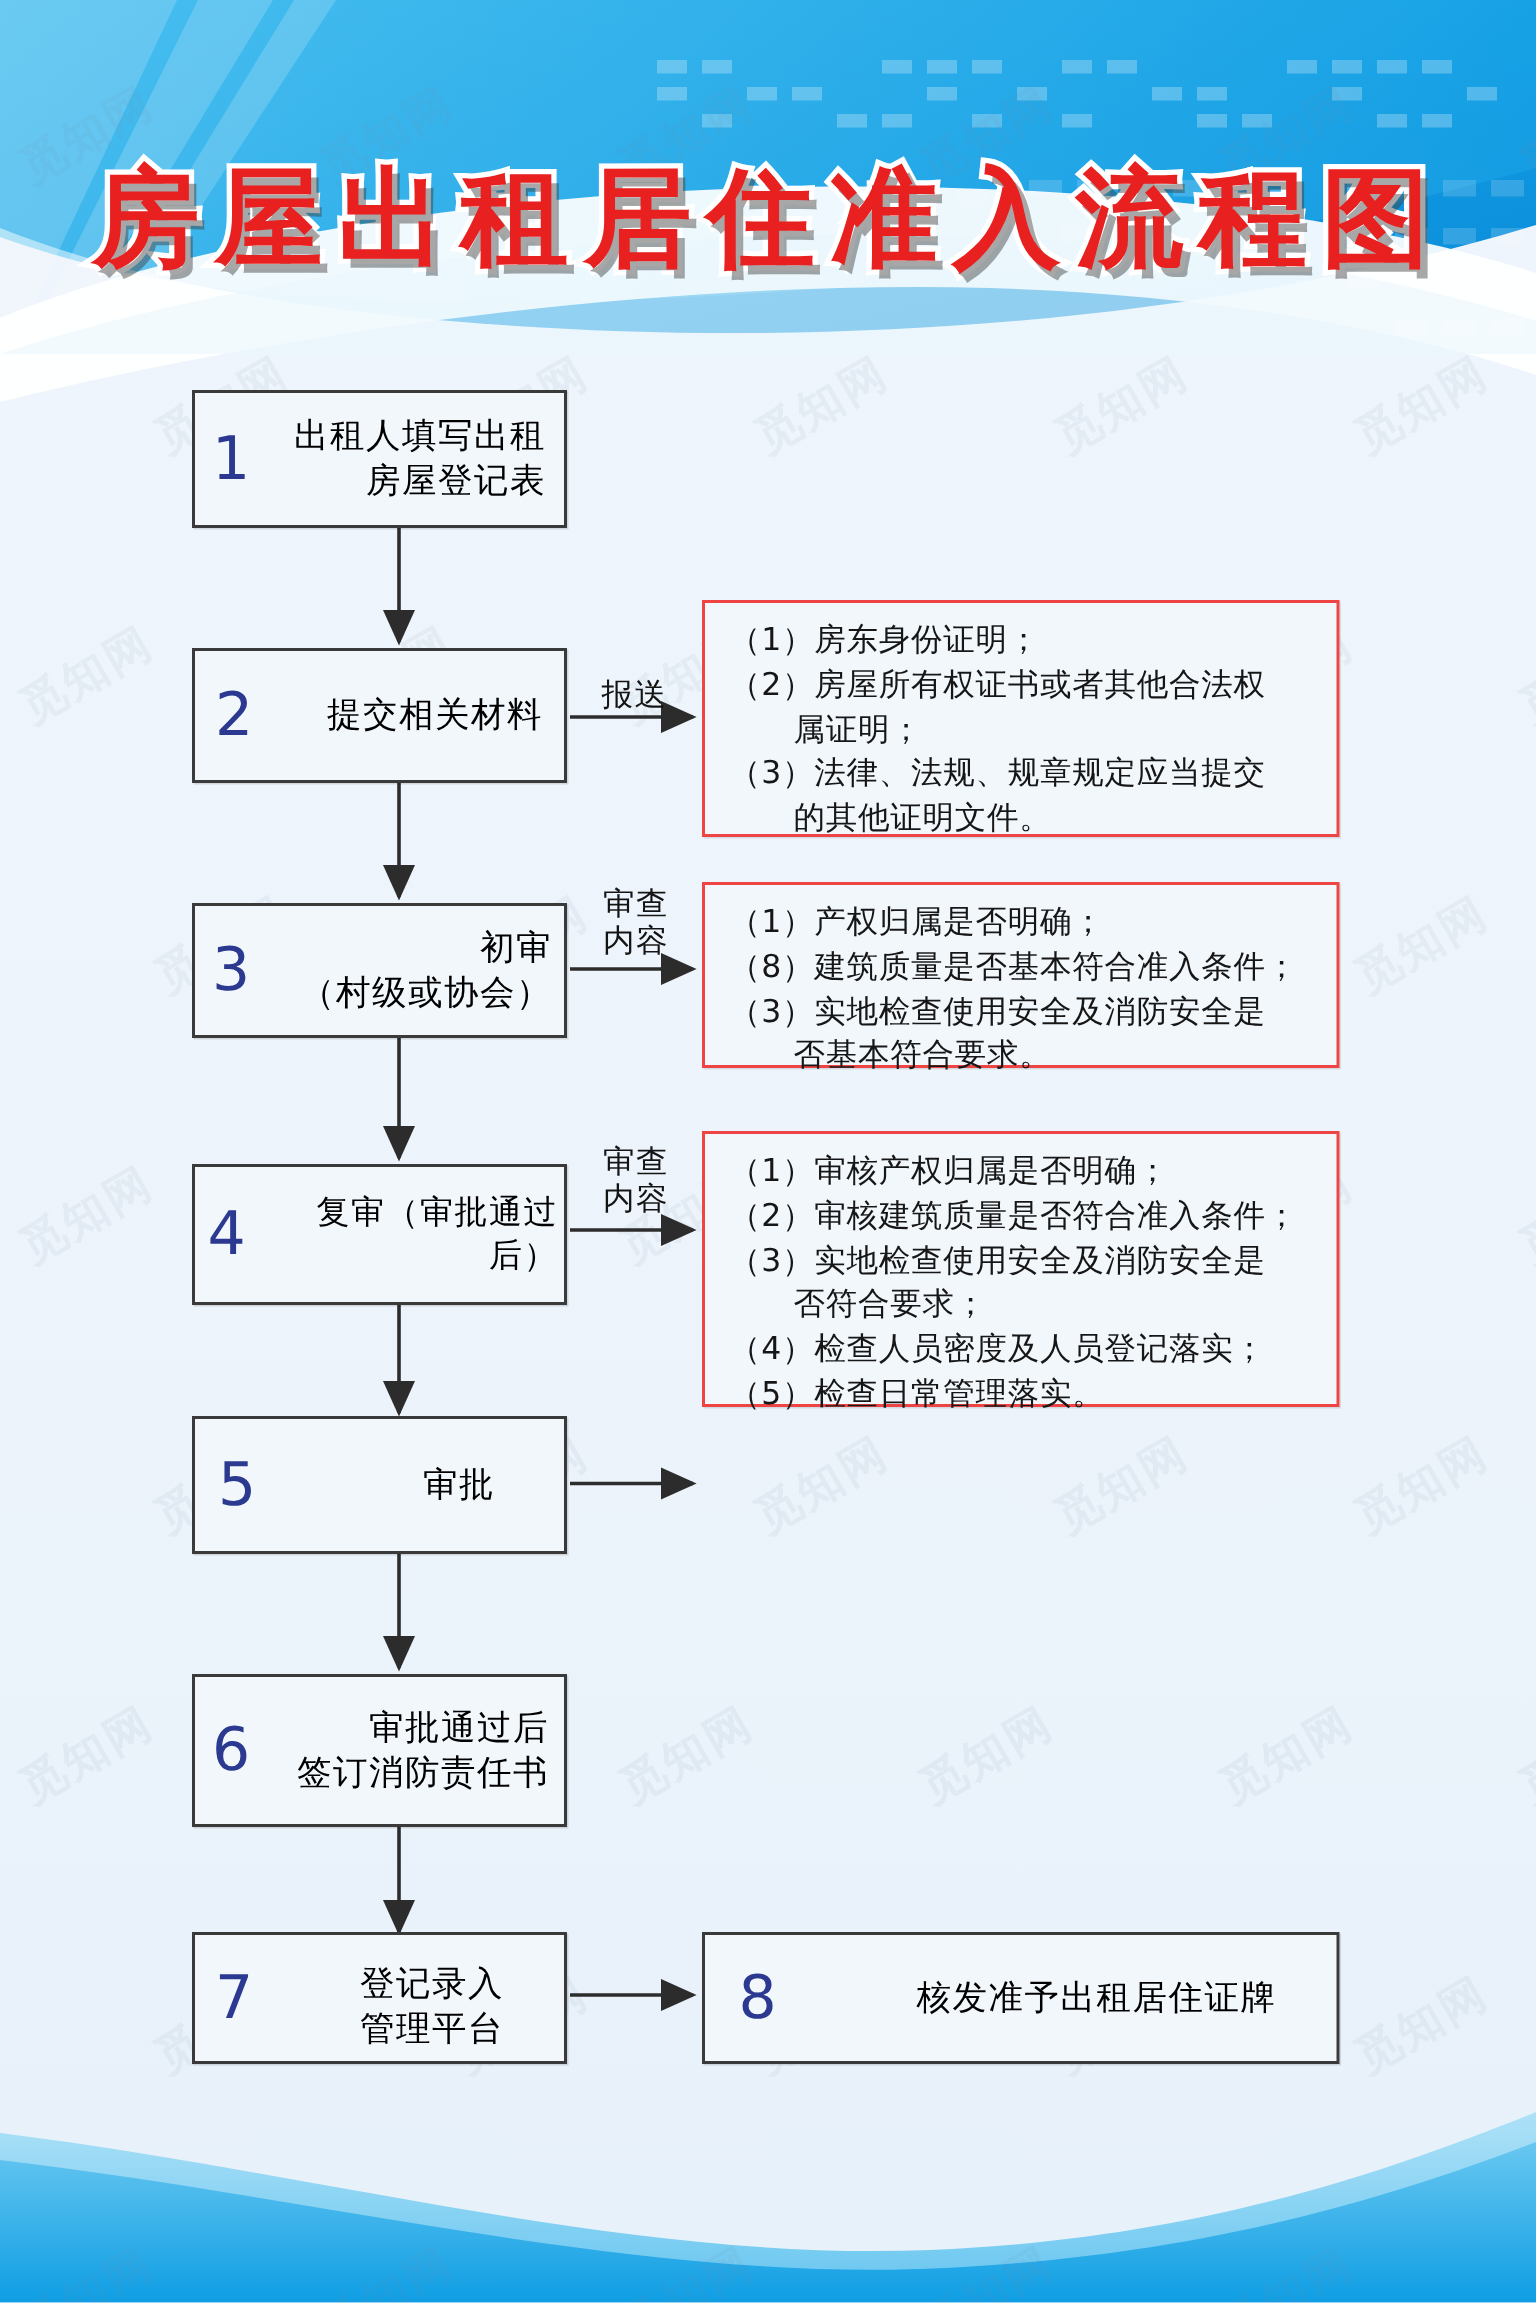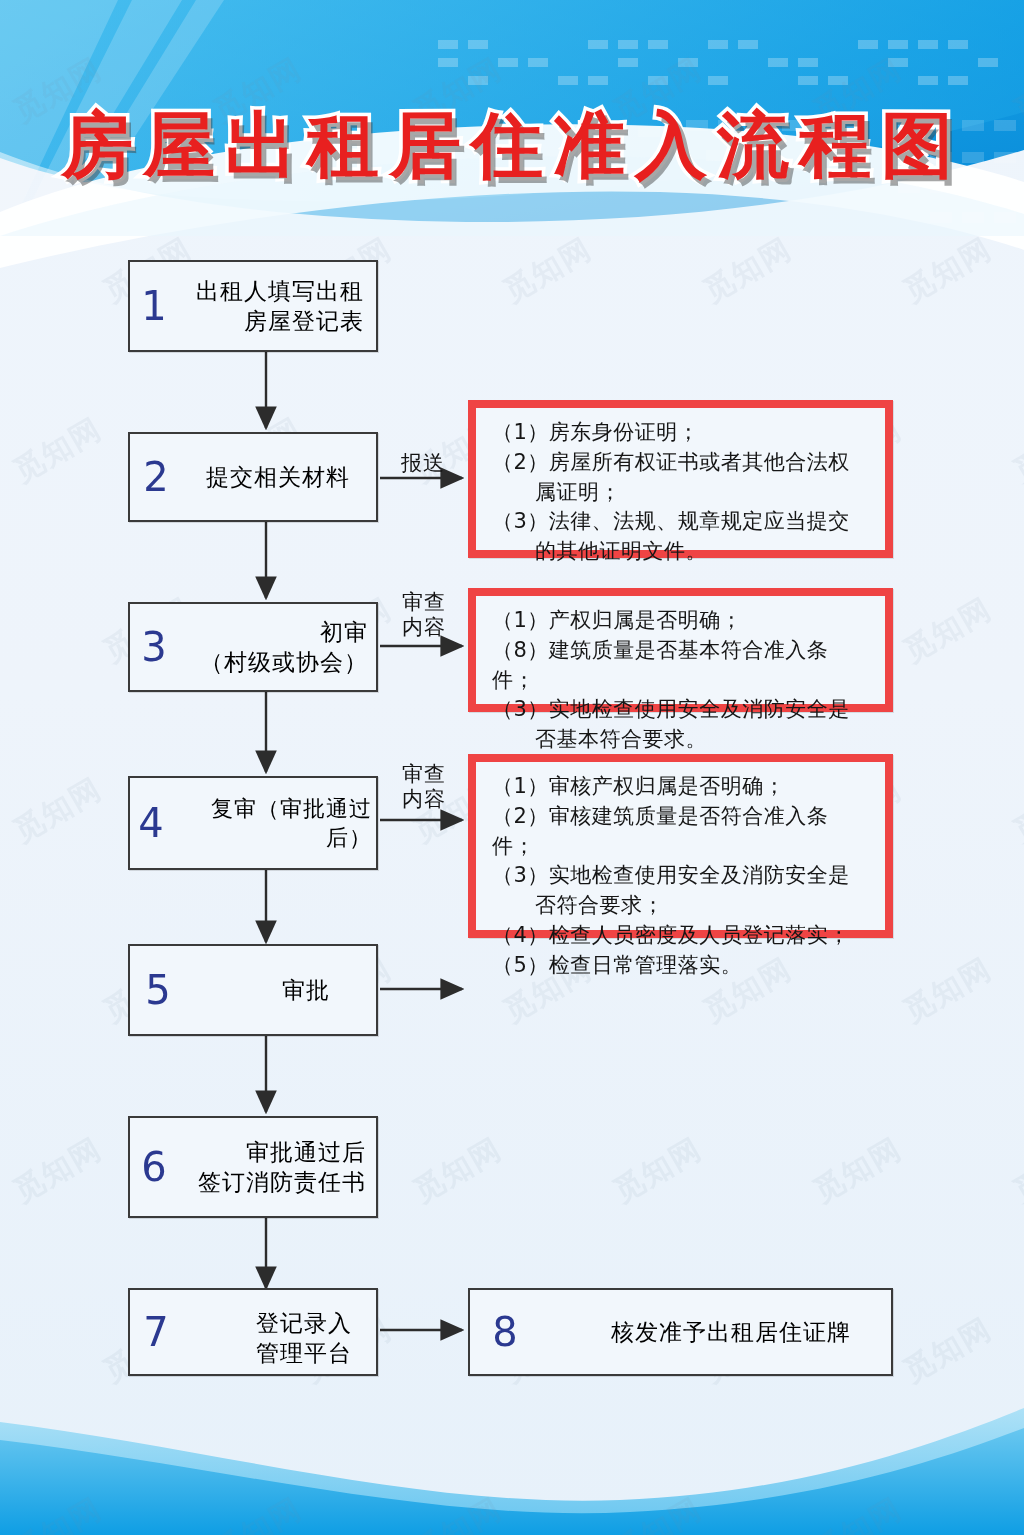--- a/index.html
+++ b/index.html
@@ -76,21 +76,21 @@
     font-size:23px;
     color:#000000;
     line-height:1.32;
     flex:1 1 auto;
     text-align:right;
     white-space:pre-line;
     letter-spacing:1px;
   }
   .detail{
     position:absolute;
-    border:8px solid #ef4444;
+    border:2px solid #ef4444;
     background:#f2f7fc;
     padding:10px 14px 10px 16px;
     box-shadow:1px 1px 0 rgba(0,0,0,.10);
   }
   .detail .dline{
     font-family:"DejaVu Sans","Liberation Sans",sans-serif;
     font-size:21px;
     color:#161616;
     line-height:1.42;
     white-space:pre-line;
@@ -315,21 +315,21 @@
   </div>
 
   <div class="node" style="left:128px; top:260px; width:250px; height:92px;">
     <div class="num" style="width:48px;">1</div>
     <div class="nlabel" style="padding-right:12px;">出租人填写出租
 房屋登记表</div>
   </div>
 
   <div class="node" style="left:128px; top:432px; width:250px; height:90px;">
     <div class="num" style="width:52px;">2</div>
-    <div class="nlabel" style="padding-right:26px;">提交相关材料</div>
+    <div class="nlabel" style="padding-right:14px;">提交相关材料</div>
   </div>
 
   <div class="node" style="left:128px; top:602px; width:250px; height:90px;">
     <div class="num" style="width:48px;">3</div>
     <div class="nlabel" style="padding-right:8px;">初审
 （村级或协会）</div>
   </div>
 
   <div class="node" style="left:128px; top:776px; width:250px; height:94px;">
     <div class="num" style="width:42px;">4</div>
@@ -342,21 +342,21 @@
   </div>
 
   <div class="node" style="left:128px; top:1116px; width:250px; height:102px;">
     <div class="num" style="width:48px;">6</div>
     <div class="nlabel" style="padding-right:10px;">审批通过后
 签订消防责任书</div>
   </div>
 
   <div class="node" style="left:128px; top:1288px; width:250px; height:88px;">
     <div class="num" style="width:52px;">7</div>
-    <div class="nlabel" style="padding-right:24px;margin-top:12px;">登记录入
+    <div class="nlabel" style="padding-right:40px;margin-top:12px;">登记录入
 管理平台</div>
   </div>
 
   <div class="node" style="left:468px; top:1288px; width:425px; height:88px;">
     <div class="num" style="width:70px;">8</div>
     <div class="nlabel" style="padding-right:40px;">核发准予出租居住证牌</div>
   </div>
 
   <div class="edge-label" style="left:392px; top:451px; width:62px;">报送</div>
   <div class="edge-label" style="left:396px; top:590px; width:56px;">审查

